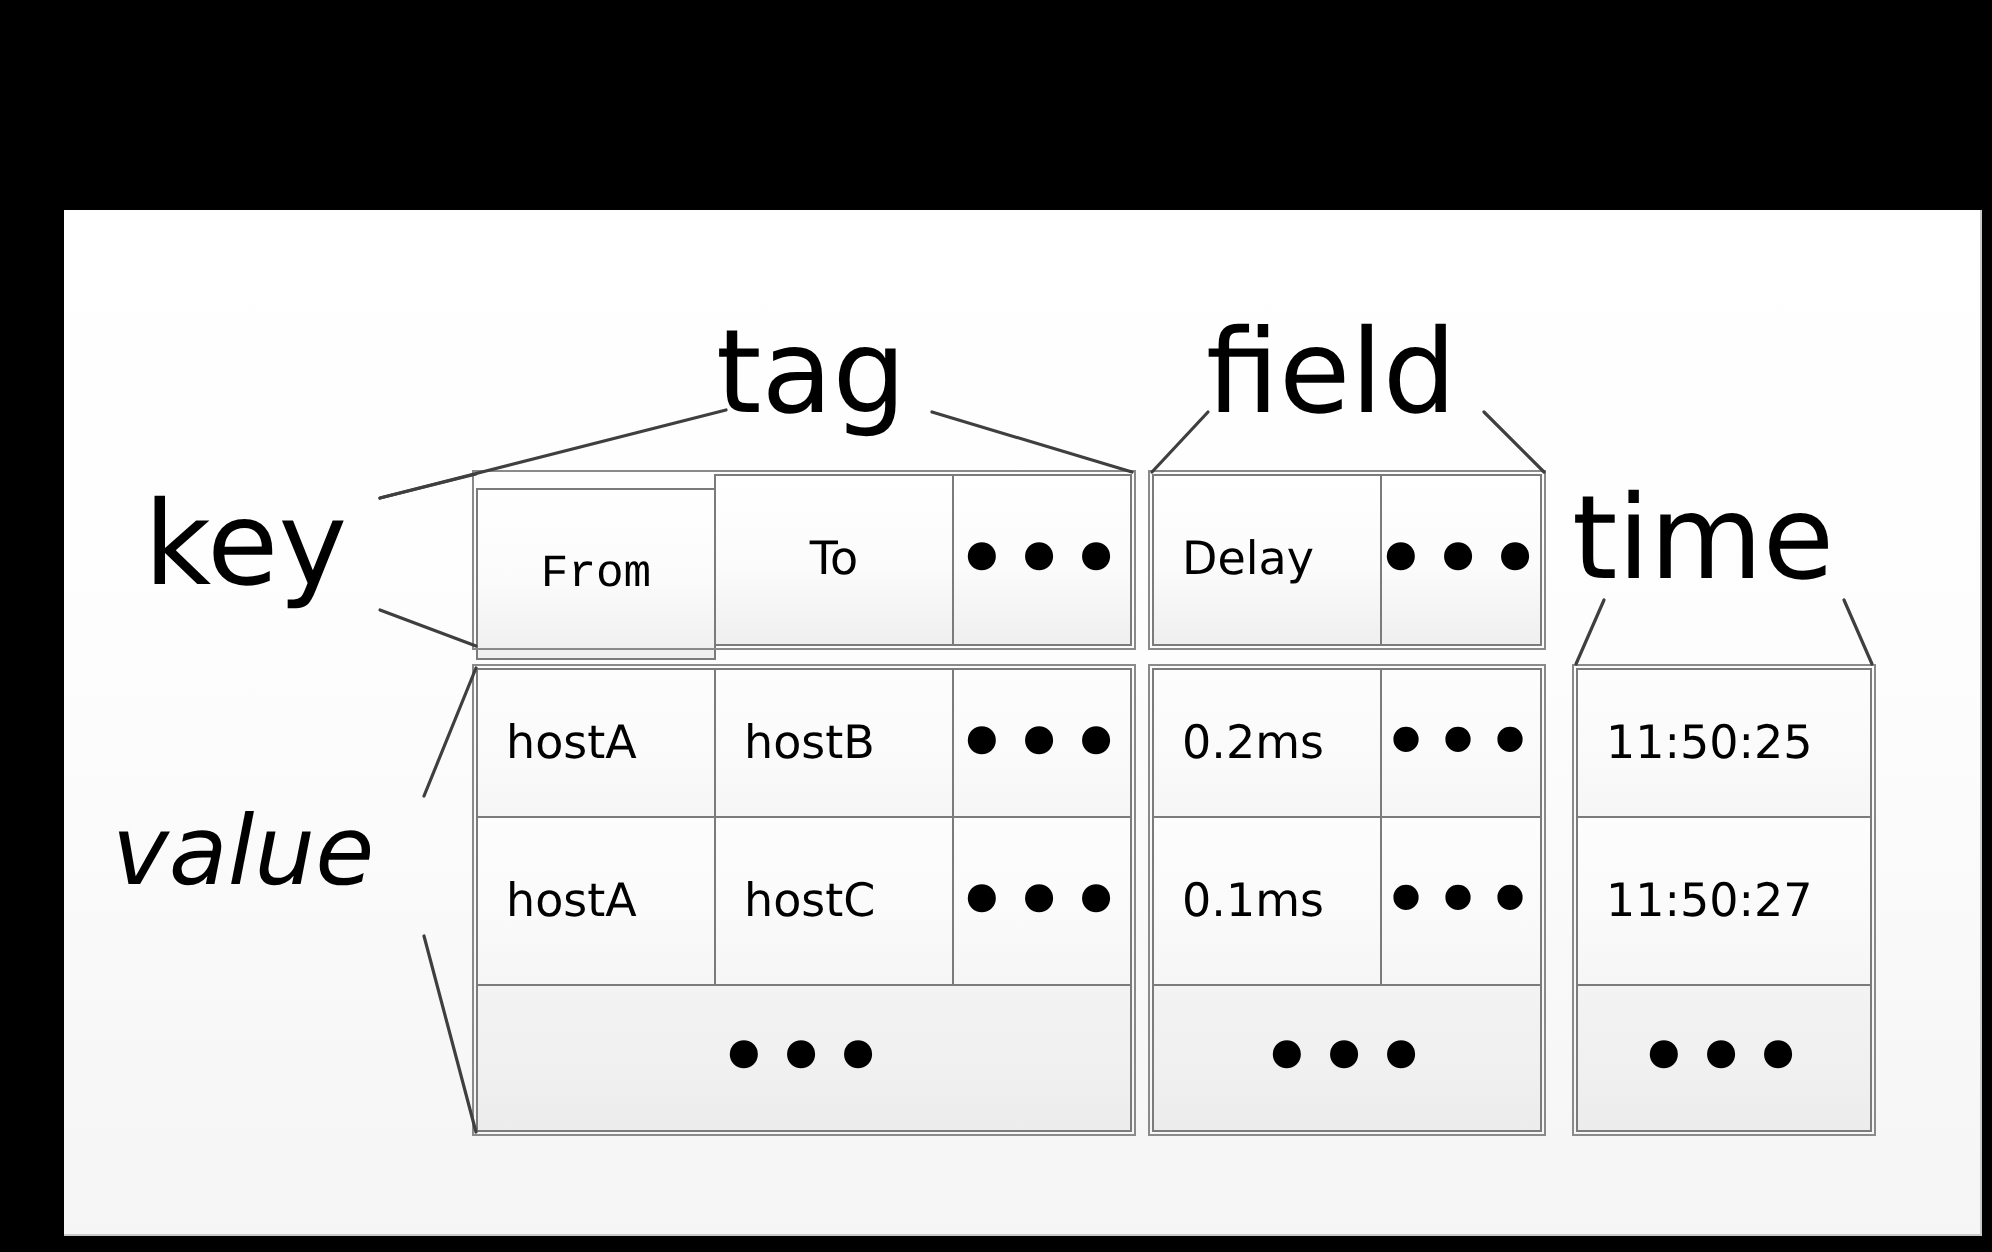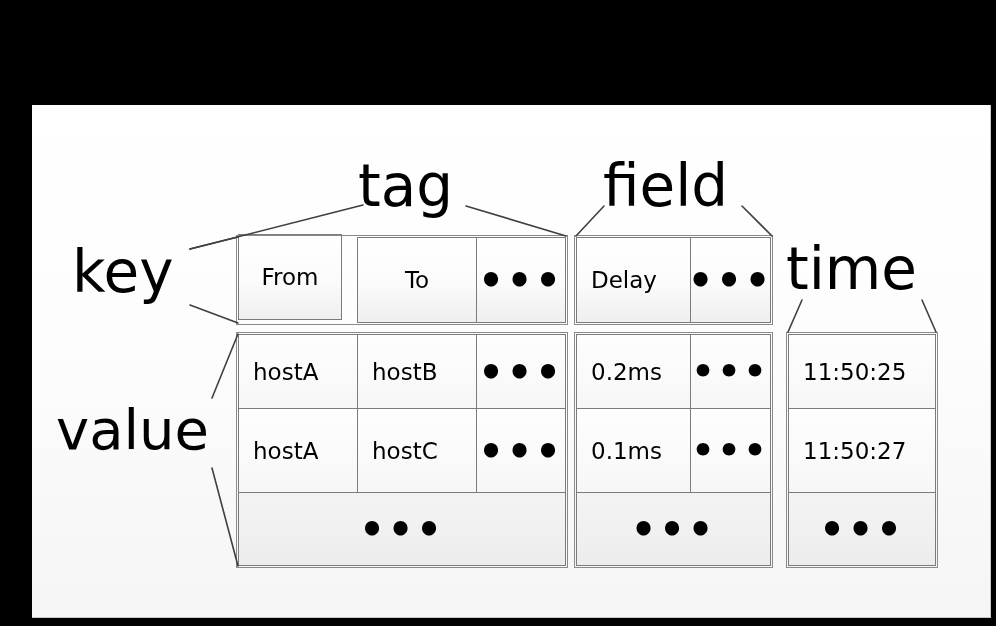--- a/index.html
+++ b/index.html
@@ -51,21 +51,21 @@
   }
 
   
   .biglabel {
     position:absolute;
     font-size:58px;
     color:#000;
     line-height:1;
     white-space:nowrap;
   }
-  .biglabel.med { font-size:56px; }
+  .biglabel.med { font-size:48px;font-style:italic; }
 
   svg.overlay {
     position:absolute; left:0; top:0;
     width:996px; height:626px;
     pointer-events:none;
   }
 </style>
 </head>
 <body>
 
@@ -76,21 +76,21 @@
   <div class="biglabel" style="left:358px; top:157px;">tag</div>
 
   <div class="biglabel" style="left:603px; top:157px;">field</div>
 
   <div class="biglabel" style="left:786px; top:240px;">time</div>
 
   <div class="biglabel" style="left:72px; top:243px;text-align:center;">key</div>
 
   <div class="biglabel med" style="left:56px; top:402px;">value</div>
 
-  <div class="cell hdr" style="left:238px; top:234px; width:104px; height:86px;">From</div>
+  <div class="cell hdr" style="left:238px; top:244px; width:120px; height:86px;font-family:Liberation Mono, monospace;">From</div>
   <div class="cell hdr" style="left:357px; top:237px; width:120px; height:86px;">To</div>
   <div class="cell hdr dots" style="left:476px; top:237px; width:90px; height:86px;">•••</div>
   <div class="groupbox" style="left:236px; top:235px; width:332px; height:90px;"></div>
 
   <div class="cell hdr al-left" style="left:576px; top:237px; width:115px; height:86px;">Delay</div>
   <div class="cell hdr dots" style="left:690px; top:237px; width:81px; height:86px;">•••</div>
   <div class="groupbox" style="left:574px; top:235px; width:199px; height:90px;"></div>
 
   <div class="cell plain val al-left" style="left:238px; top:334px; width:120px; height:75px;">hostA</div>
   <div class="cell plain val al-left" style="left:357px; top:334px; width:120px; height:75px;">hostB</div>

